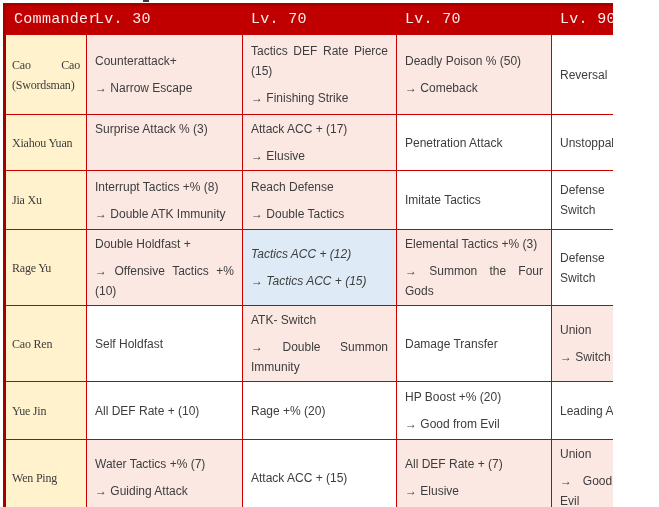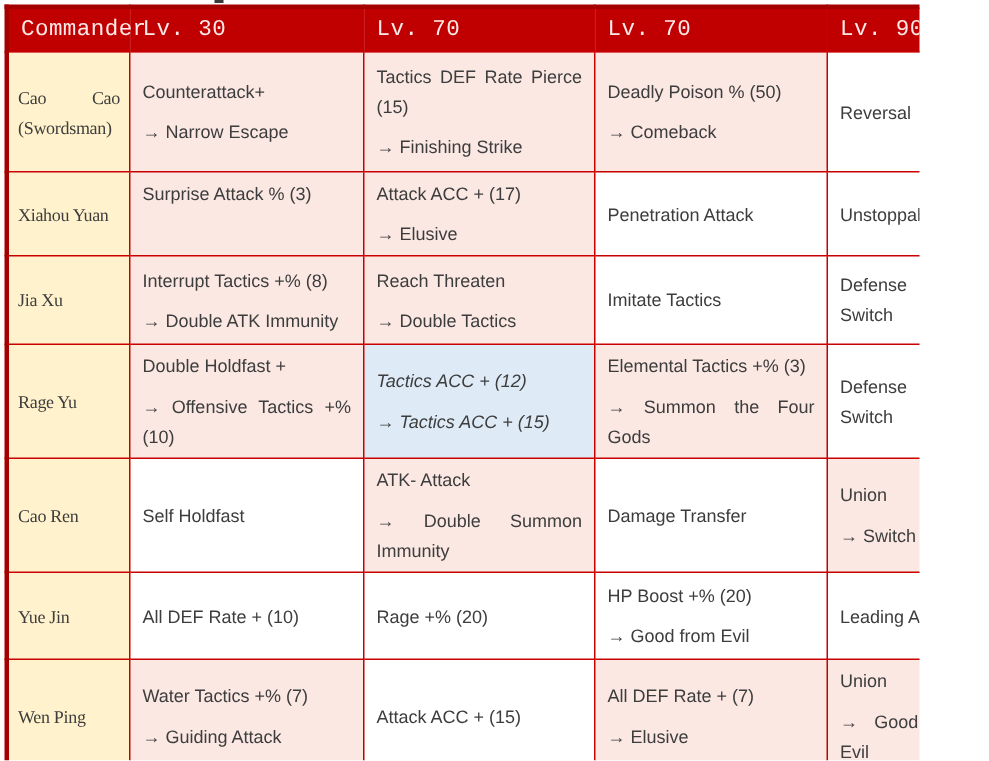--- a/index.html
+++ b/index.html
@@ -151,21 +151,21 @@
         </tr>
         <tr>
           <td class="commander">
             <p>Jia Xu</p>
           </td>
           <td class="pink">
             <p>Interrupt Tactics +% (8)</p>
             <p>→ Double ATK Immunity</p>
           </td>
           <td class="pink">
-            <p>Reach Threaten</p>
+            <p>Reach Defense</p>
             <p>→ Double Tactics</p>
           </td>
           <td class="white">
             <p>Imitate Tactics</p>
           </td>
           <td class="white">
             <p>Defense Stat Switch</p>
           </td>
         </tr>
         <tr>
@@ -189,21 +189,21 @@
           </td>
         </tr>
         <tr>
           <td class="commander">
             <p>Cao Ren</p>
           </td>
           <td class="white">
             <p>Self Holdfast</p>
           </td>
           <td class="pink">
-            <p>ATK- Attack</p>
+            <p>ATK- Switch</p>
             <p>→ Double Summon Immunity</p>
           </td>
           <td class="white">
             <p>Damage Transfer</p>
           </td>
           <td class="pink">
             <p>Union</p>
             <p>→ Switch</p>
           </td>
         </tr>

